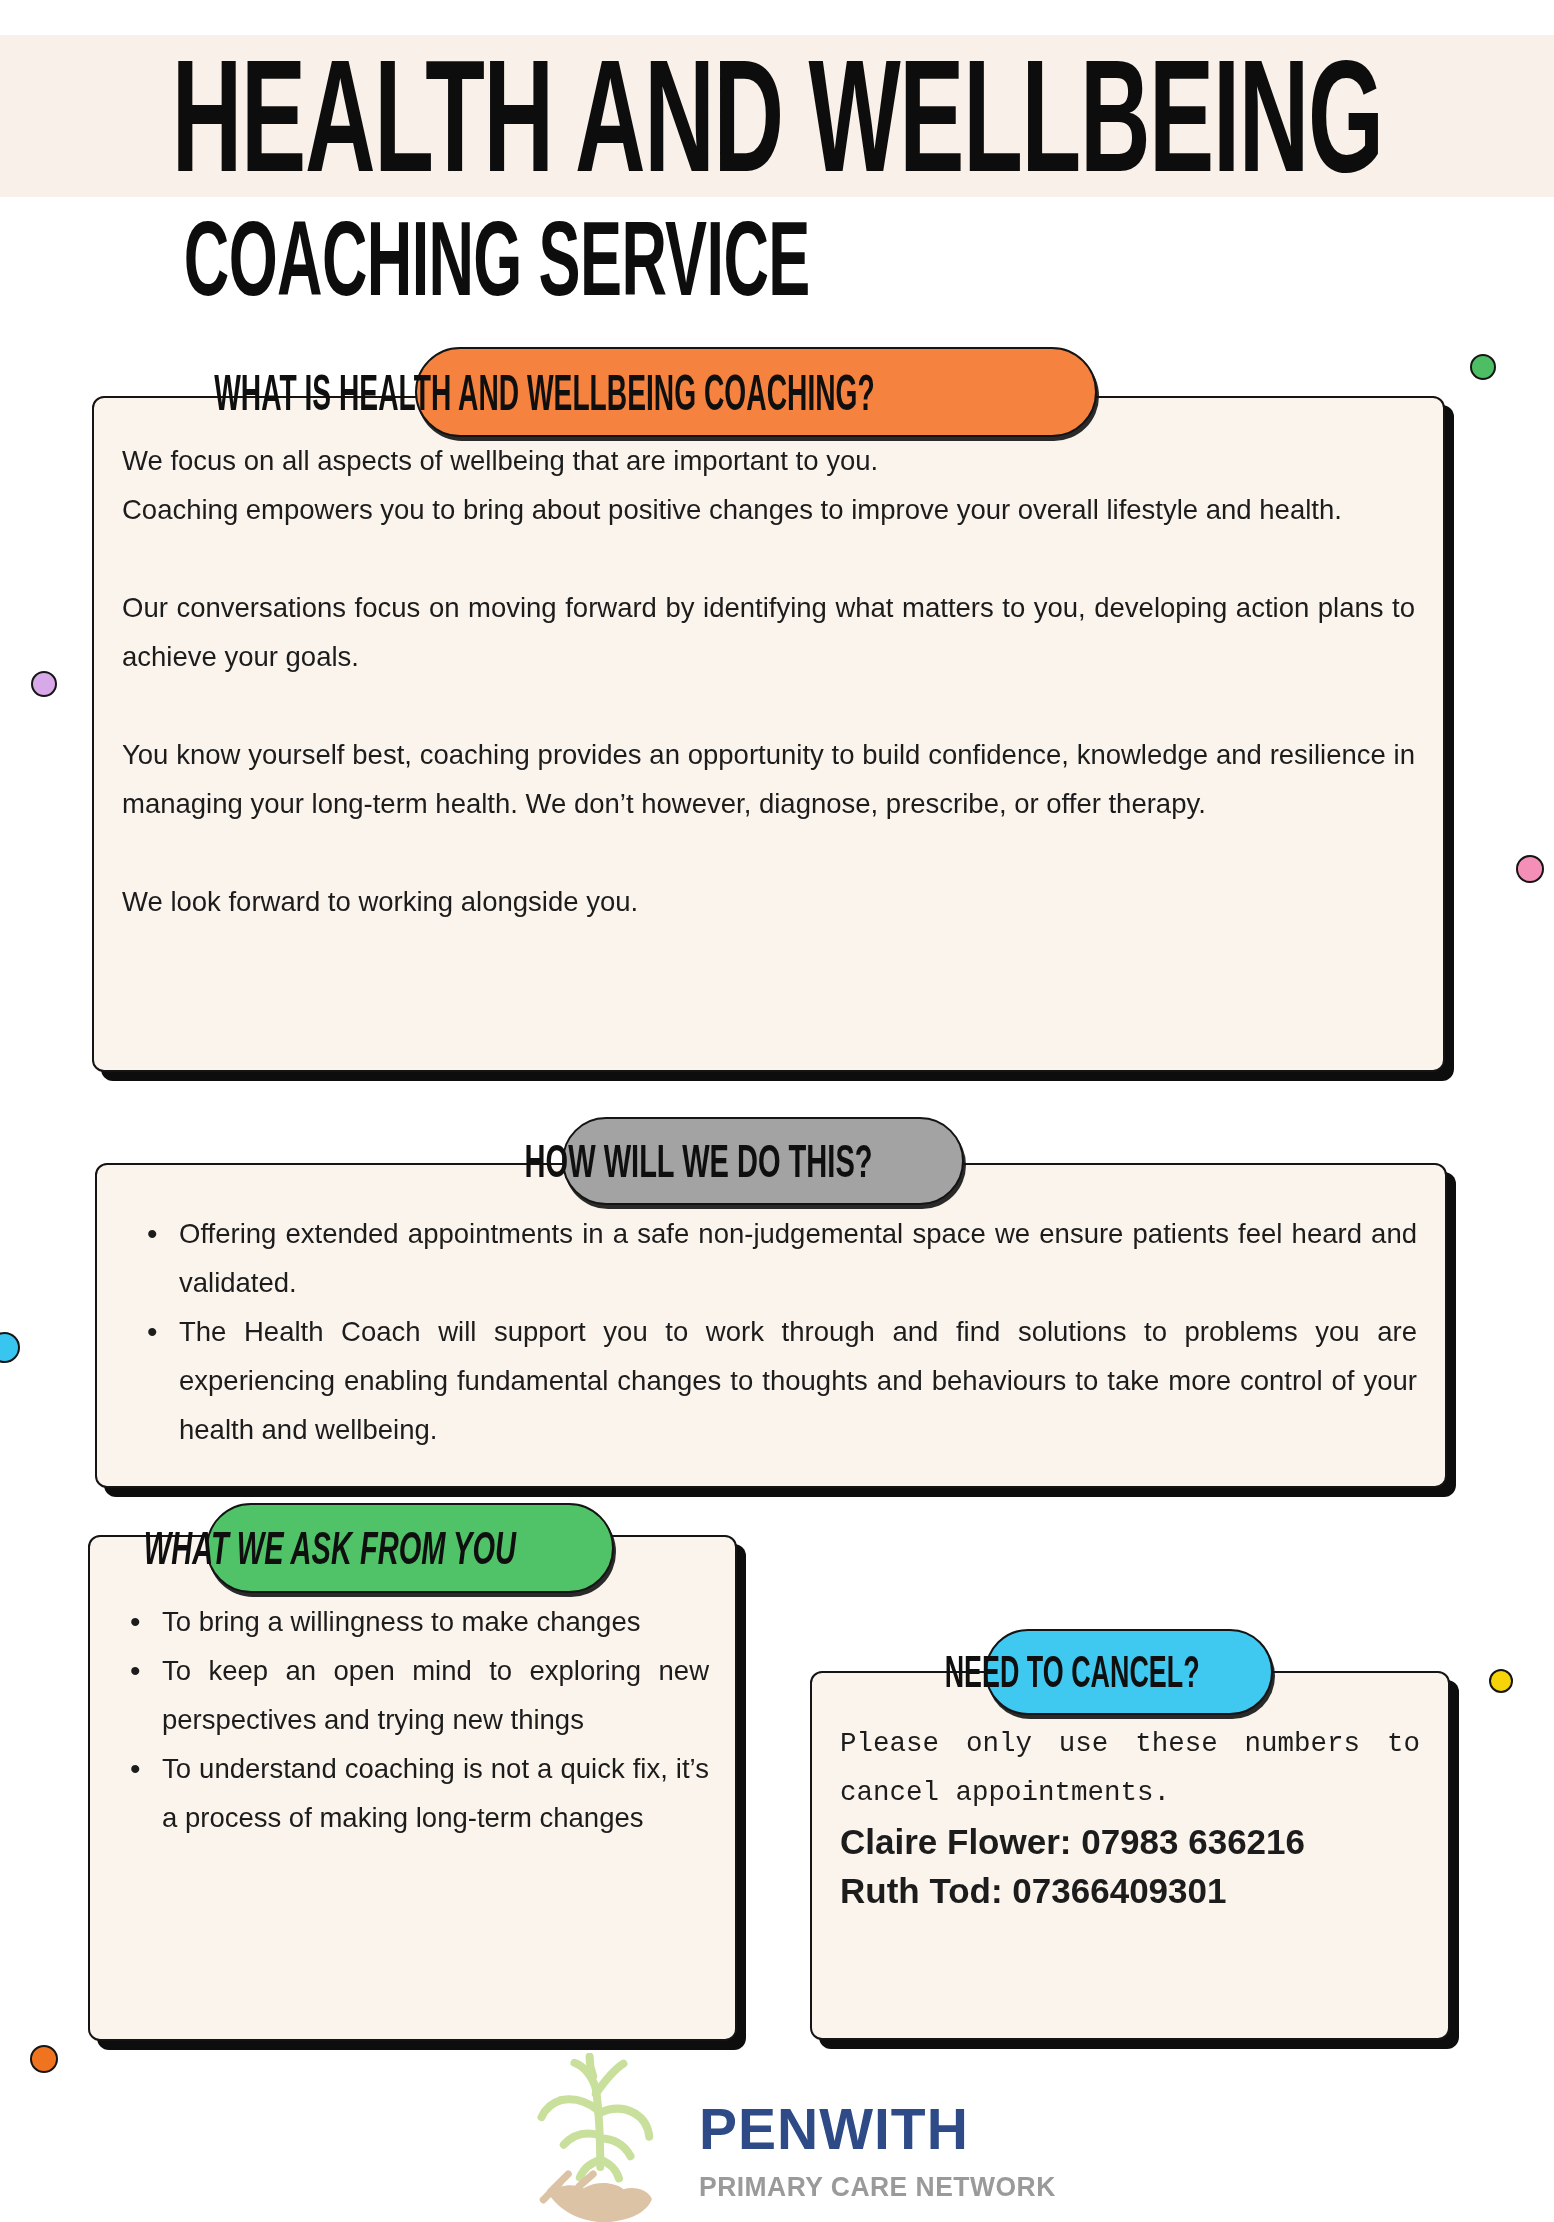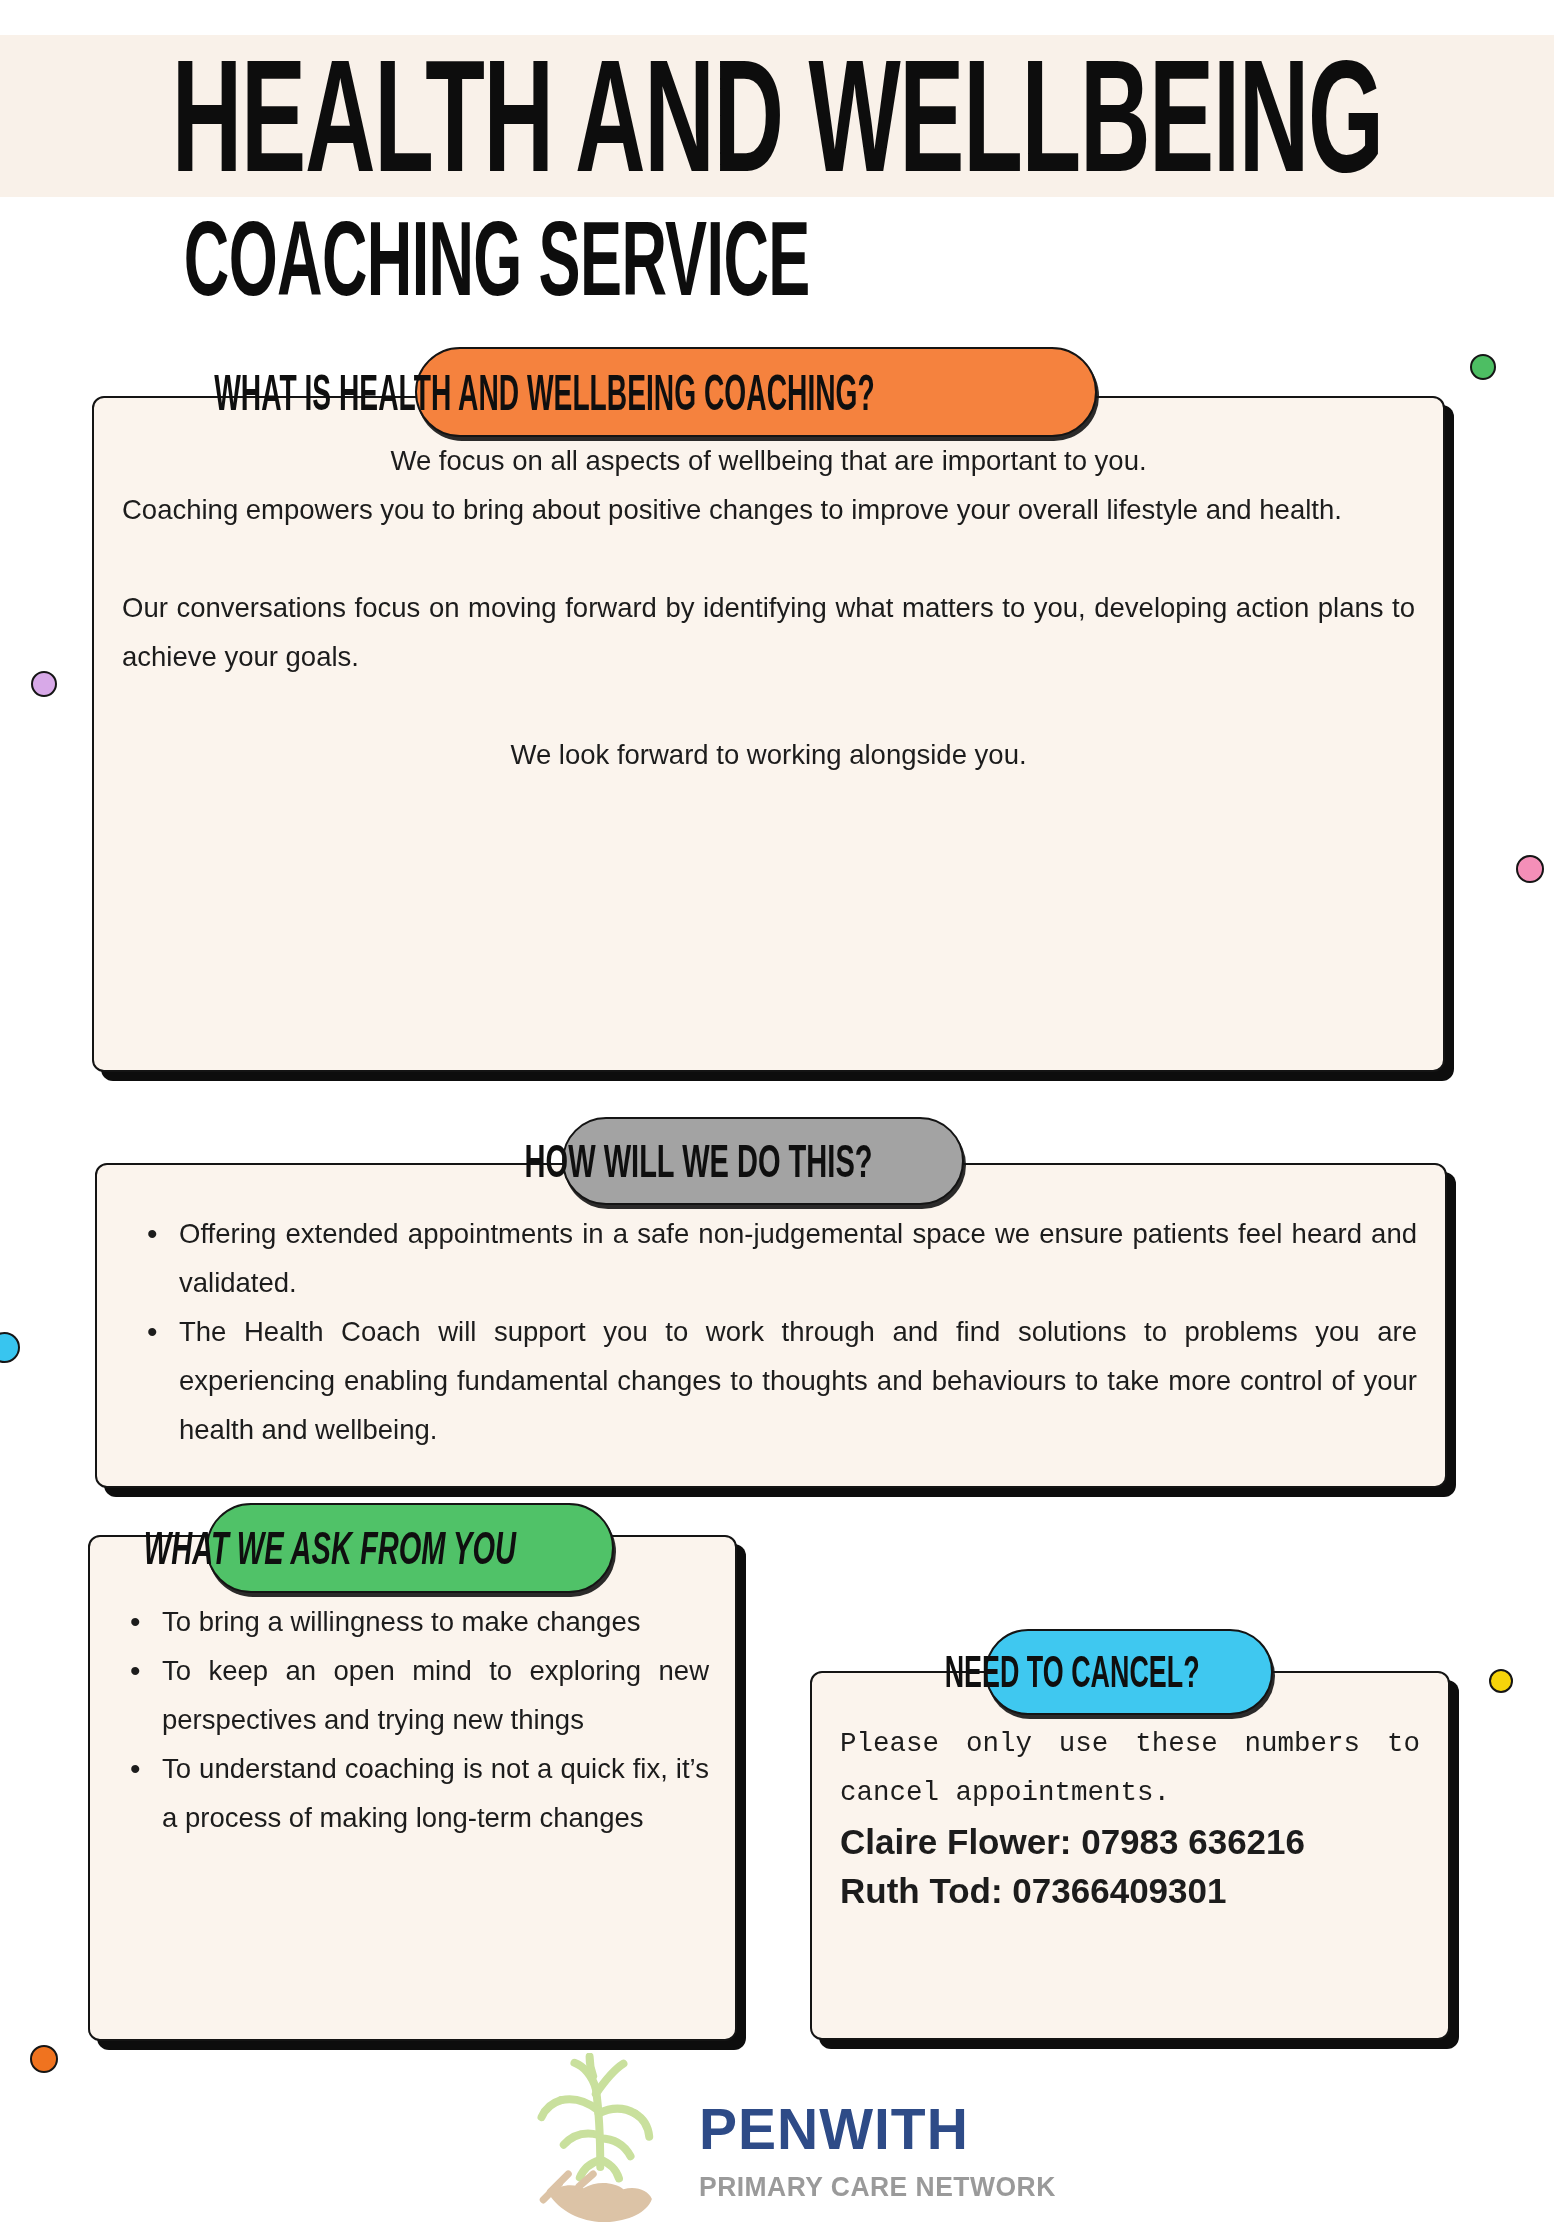--- a/index.html
+++ b/index.html
@@ -50,21 +50,21 @@
     box-shadow:9px 9px 0 var(--shadow,#0d0d0d);
     color:var(--text,#1c1c1c);
   }
   .panel-what   { left:92px;  top:385px;  width:1353px; height:676px; padding:38px 28px 0 28px; }
   .panel-how    { left:95px;  top:1152px; width:1352px; height:325px; padding:44px 28px 0 26px; }
   .panel-ask    { left:88px;  top:1524px; width:649px;  height:506px; padding:60px 26px 0 24px; }
   .panel-cancel { left:810px; top:1660px; width:640px;  height:369px; padding:46px 28px 0 28px; }
 
   .body-text { font-size:27.5px; line-height:49px; }
   .panel p.just { text-align:justify; }
-  .panel p.center { text-align:center; }
+  .panel p.center { text-align:left; }
   .panel p + p { margin-top:49px; }
   .panel-what p.tight { margin-top:0; }
 
   ul.bullets { list-style:none; }
   .panel-how ul.bullets { padding-left:56px; }
   .panel-ask ul.bullets { padding-left:48px; }
   ul.bullets li { position:relative; text-align:justify; }
   ul.bullets li::before {
     content:"\2022";
     position:absolute; left:-32px; top:0;
@@ -133,20 +133,21 @@
     <h2 class="condensed title-2">COACHING SERVICE</h2>
   </div>
 
   <div class="badge badge-what" style="background-color: rgb(245, 130, 62);">
     <span class="condensed">WHAT IS HEALTH AND WELLBEING COACHING?</span>
   </div>
   <section class="panel panel-what body-text">
     <p class="center">We focus on all aspects of wellbeing that are important to you.</p>
     <p class="just tight">Coaching empowers you to bring about positive changes to improve your overall lifestyle and health.</p>
     <p class="just">Our conversations focus on moving forward by identifying what matters to you, developing action plans to achieve your goals.</p>
+    <p class="just">You know yourself best, coaching provides an opportunity to build confidence, knowledge and resilience in managing your long-term health. We don’t however, diagnose, prescribe, or offer therapy.</p>
     <p class="center">We look forward to working alongside you.</p>
   </section>
 
   <div class="badge badge-how" style="background-color: #a3a3a3;">
     <span class="condensed">HOW WILL WE DO THIS?</span>
   </div>
   <section class="panel panel-how body-text">
     <ul class="bullets">
       <li>Offering extended appointments in a safe non-judgemental space we ensure patients feel heard and validated.</li>
       <li>The Health Coach will support you to work through and find solutions to problems you are experiencing enabling fundamental changes to thoughts and behaviours to take more control of your health and wellbeing.</li>

